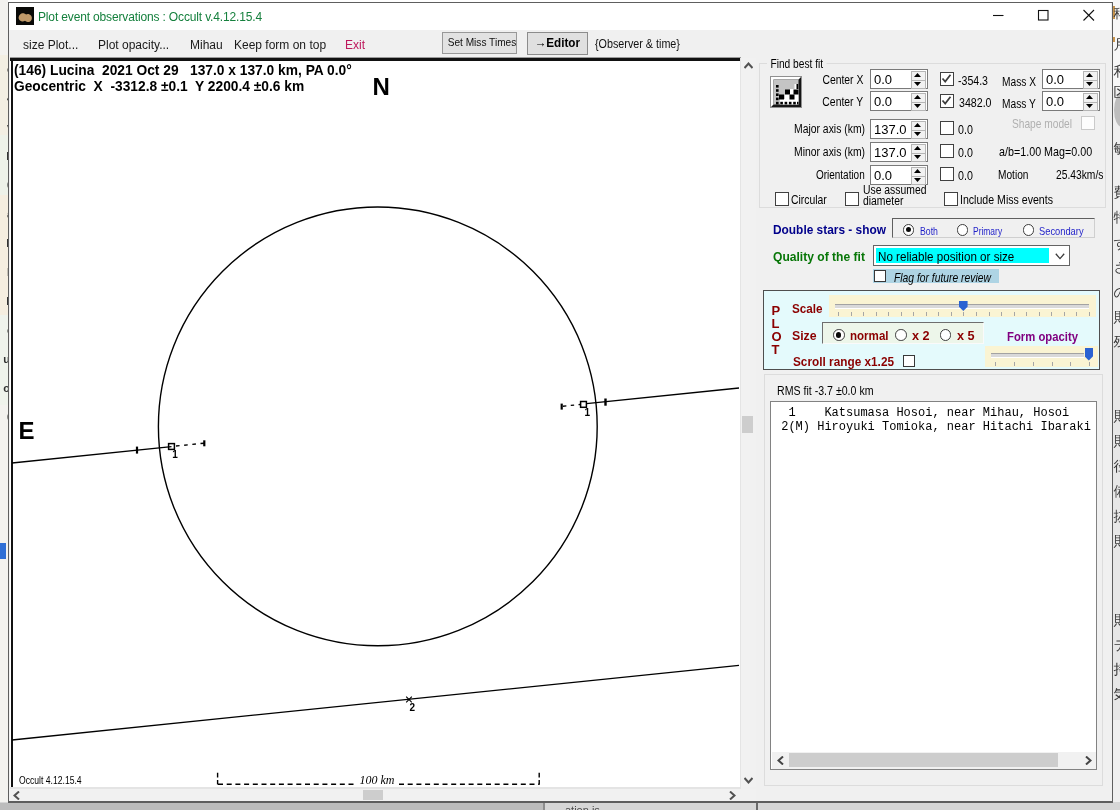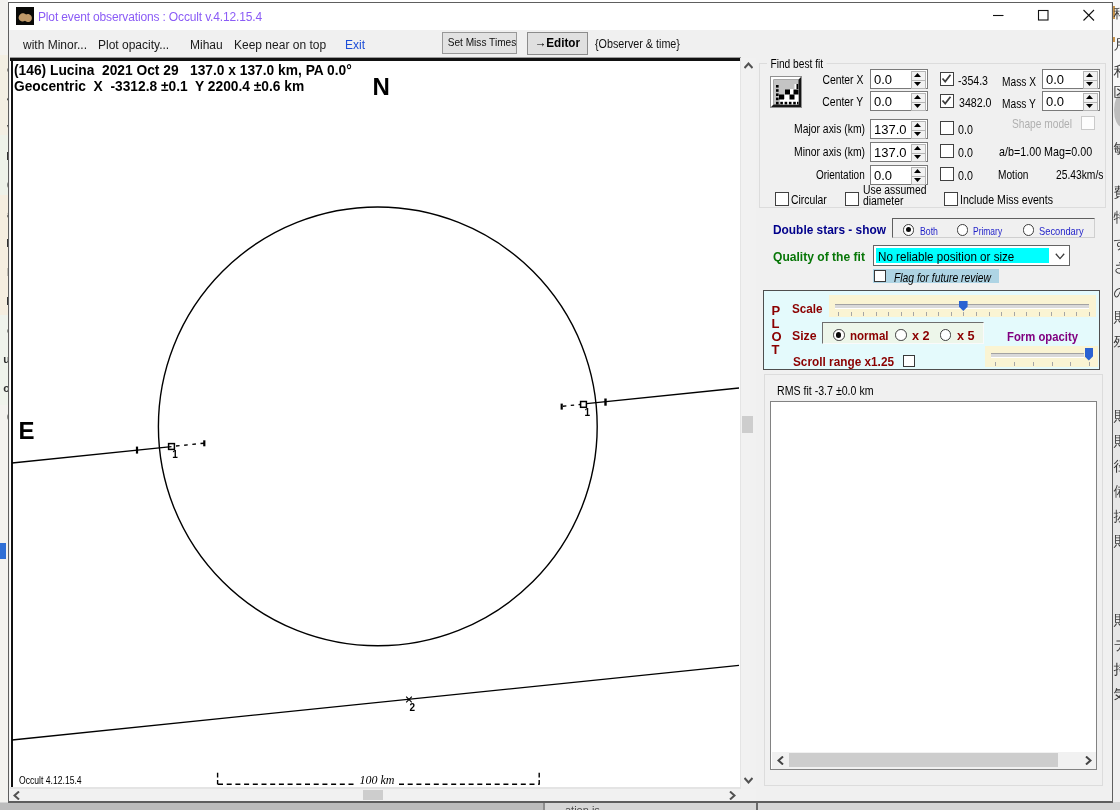--- a/index.html
+++ b/index.html
@@ -56,34 +56,34 @@
   <div class="txt" style="left:565px;top:2px;font-size:11px;color:#4a4a4a;">ation is</div>
 </div>
 
 <div id="win" class="ab" style="left:8px;top:2px;width:1104.5px;height:800.5px;background:#f0f0f0;border:1px solid #5e5e5e;border-right-width:1.5px;border-bottom-width:2px;box-sizing:border-box;"></div>
 <div id="titlebar" class="ab" style="left:9px;top:3px;width:1102px;height:27px;background:#ffffff;">
   <svg class="ab" style="left:7px;top:3.5px;" width="18" height="18" viewBox="0 0 18 18">
     <rect x="0" y="0" width="18" height="18" fill="#0a0a08"></rect>
     <path d="M2.8,11.8 C2.2,9.6 3.8,6.8 6.3,6.3 C7.8,6.0 9.2,6.6 10.0,7.6 C10.8,7.0 12.0,6.8 13.1,7.2 C15.1,7.8 16.3,9.9 15.8,11.9 C15.4,13.9 13.5,15.2 11.5,15.0 C10.5,14.9 9.6,14.4 9.0,13.7 C8.2,14.3 7.1,14.6 6.0,14.4 C4.4,14.2 3.2,13.2 2.8,11.8 Z" fill="#c09a6a"></path>
 
   </svg>
-  <div class="txt" style="left:29px;top:7px;font-size:12px;color:#8b5cf6;letter-spacing:-0.15px;">Plot event observations : Occult v.4.12.15.4</div>
+  <div class="txt" style="left:29px;top:7px;font-size:12px;color:#15803d;letter-spacing:-0.15px;">Plot event observations : Occult v.4.12.15.4</div>
   <svg class="ab" style="left:984px;top:3px;" width="112" height="16" viewBox="0 0 112 16">
     <line x1="0" y1="9.5" x2="10.5" y2="9.5" stroke="#111" stroke-width="1.1"></line>
     <rect x="45.5" y="4.5" width="9.5" height="9.5" fill="none" stroke="#111" stroke-width="1.1"></rect>
     <line x1="90.5" y1="4" x2="101" y2="14.5" stroke="#111" stroke-width="1.1"></line>
     <line x1="101" y1="4" x2="90.5" y2="14.5" stroke="#111" stroke-width="1.1"></line>
   </svg>
 </div>
 <div id="menubar" class="ab" style="left:9px;top:30px;width:1102px;height:28px;background:#f0f0f0;">
-  <div class="txt" style="left:14px;top:8px;font-size:12px;color:#1a1a1a;">with Minor...</div>
+  <div class="txt" style="left:14px;top:8px;font-size:12px;color:#1a1a1a;">size Plot...</div>
   <div class="txt" style="left:89px;top:8px;font-size:12px;color:#1a1a1a;">Plot opacity...</div>
   <div class="txt" style="left:181px;top:8px;font-size:12px;color:#1a1a1a;">Mihau</div>
-  <div class="txt" style="left:225px;top:8px;font-size:12px;color:#1a1a1a;">Keep near on top</div>
-  <div class="txt" style="left:336px;top:8px;font-size:12px;color:#1d4ed8;">Exit</div>
+  <div class="txt" style="left:225px;top:8px;font-size:12px;color:#1a1a1a;">Keep form on top</div>
+  <div class="txt" style="left:336px;top:8px;font-size:12px;color:#be185d;">Exit</div>
   <div class="ab" style="left:433px;top:2px;width:73px;height:20px;background:#e2e2e2;border:1px solid #989898;font-size:11.5px;line-height:19px;color:#111;white-space:nowrap;transform-origin:50% 50%;"><span style="display:inline-block;transform:scaleX(0.88);">Set Miss Times</span></div>
   <div class="ab" style="left:518px;top:1.5px;width:59px;height:21px;background:#e0e0e0;border:1px solid #8c8c8c;text-align:center;font-size:13px;font-weight:bold;line-height:20px;color:#000;white-space:nowrap;"><span style="display:inline-block;transform:scaleX(0.9);">→Editor</span></div>
   <div class="txt" style="left:586px;top:7px;font-size:12px;color:#111;transform:scaleX(0.897);transform-origin:0 0;">{Observer &amp; time}</div>
 </div>
 
 <div id="plotwhite" class="ab" style="left:10px;top:57px;width:731px;height:731px;background:#fff;"></div>
 <div class="ab" style="left:9.5px;top:57px;width:731px;height:1px;background:#9a9a9a;"></div>
 <div class="ab" style="left:10px;top:58.4px;width:731px;height:2.4px;background:#111;"></div>
 <div class="ab" style="left:11px;top:58px;width:1.7px;height:730px;background:#111;"></div>
 <div class="ab" style="left:739.6px;top:58px;width:1.4px;height:730px;background:#e4e4e4;"></div>
@@ -369,20 +369,22 @@
 <div class="ab" style="left:903px;top:354.5px;width:10px;height:10px;background:#fff;border:1.5px solid #383838;"></div>
 <div class="ab" style="left:985px;top:346px;width:113px;height:21px;background:#faf4d3;">
   <div class="ab" style="left:6px;top:6.5px;width:93px;height:3px;background:#d9d9d9;border-top:1px solid #a3a3a3;border-bottom:1px solid #fff;"></div>
   <div class="ab" style="left:99.5px;top:1.5px;width:8.6px;height:13px;background:#2a62d2;clip-path:polygon(0 0,100% 0,100% 68%,50% 100%,0 68%);"></div>
   <div class="ab" style="left:9.6px;top:16px;width:96px;height:4px;background:repeating-linear-gradient(90deg,#a6a6a6 0,#a6a6a6 1px,transparent 1px,transparent 18.86px);"></div>
 </div>
 
 <div class="gb" style="left:764px;top:374px;width:337px;height:410px;"></div>
 <div class="lbl" style="left:776.5px;top:383.5px;font-size:12.5px;transform:scaleX(0.848);transform-origin:0 0;">RMS fit -3.7 ±0.0 km</div>
 <div class="ab" style="left:770px;top:401px;width:327px;height:369px;background:#fff;border:1px solid #828282;box-sizing:border-box;">
+  <div class="txt" style="left:3px;top:3.5px;font-family:'Liberation Mono',monospace;font-size:12px;line-height:14.3px;">  1    Katsumasa Hosoi, near Mihau, Hosoi
+ 2(M) Hiroyuki Tomioka, near Hitachi Ibaraki</div>
   <div class="ab" style="left:1px;top:349.5px;width:324px;height:17px;background:#f1f1f1;">
     <svg class="ab" style="left:5px;top:4.5px;" width="8" height="9" viewBox="0 0 8 9">
         <path d="M6,0.5 L1.5,4.5 L6,8.5" fill="none" stroke="#454545" stroke-width="2"></path>
       </svg>
     <svg class="ab" style="left:312px;top:4.5px;" width="8" height="9" viewBox="0 0 8 9">
         <path d="M2,0.5 L6.5,4.5 L2,8.5" fill="none" stroke="#454545" stroke-width="2"></path>
       </svg>
     <div class="ab" style="left:17px;top:1.5px;width:269px;height:14px;background:#cdcdcd;"></div>
   </div>
 </div>

